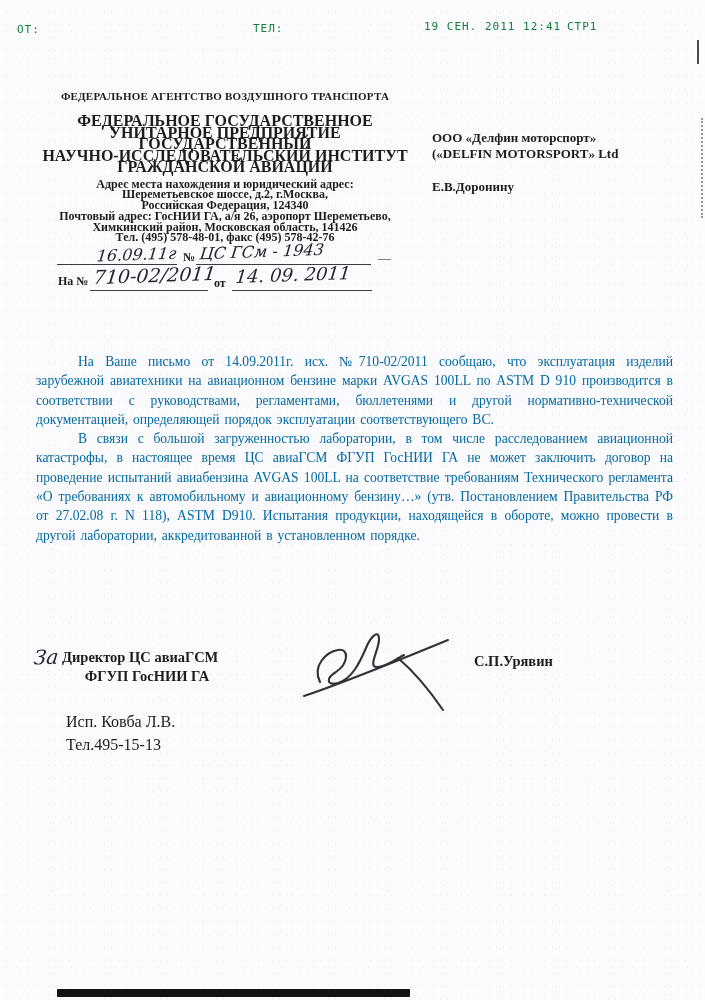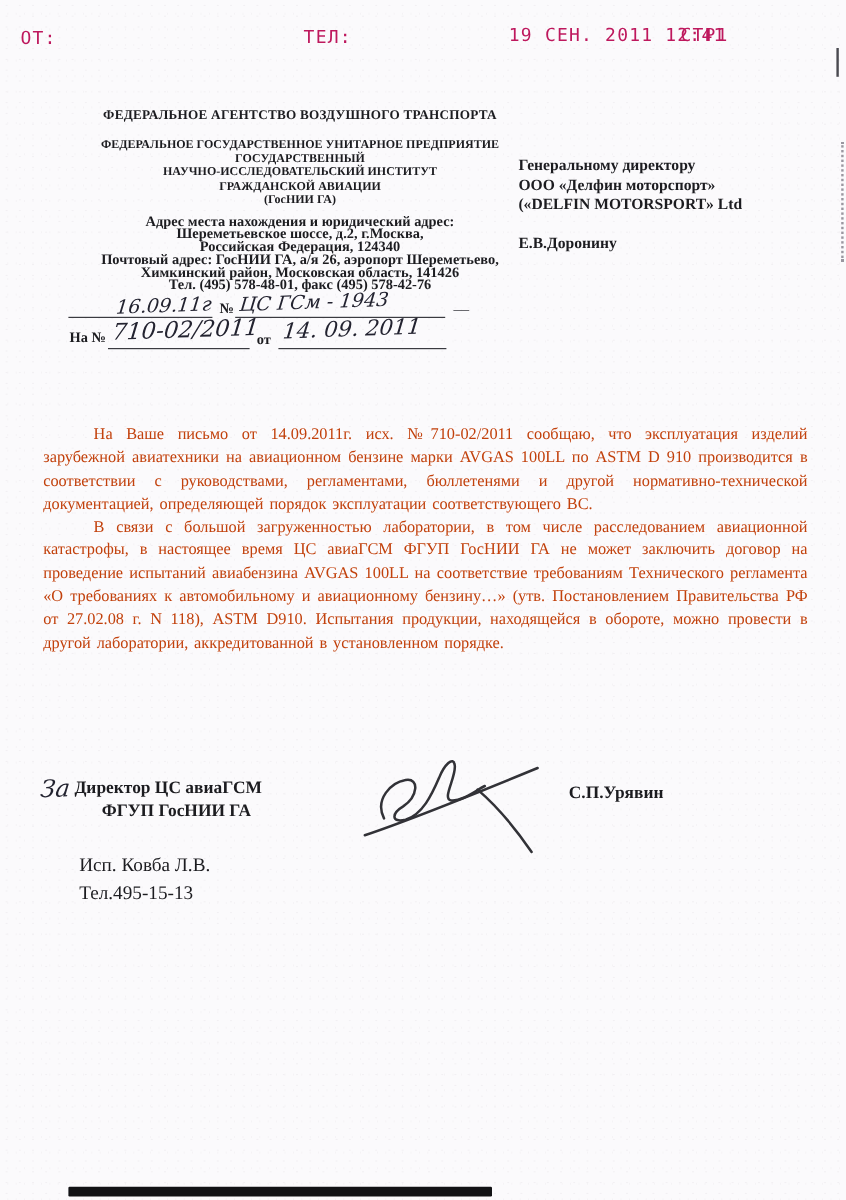--- a/index.html
+++ b/index.html
@@ -5,37 +5,37 @@
   html,body{margin:0;padding:0;}
   body{width:705px;height:1000px;position:relative;background:#fbfafc;overflow:hidden;
        font-family:"Liberation Serif",serif;color:#1c1c20;}
   
   .paper-noise{position:absolute;inset:0;pointer-events:none;
     background-image:radial-gradient(#e9e6ea 0.6px, transparent 0.7px),
                      radial-gradient(#efecef 0.5px, transparent 0.6px);
     background-size:11px 9px, 7px 13px;background-position:0 0,3px 5px;opacity:.55;}
   .abs{position:absolute;}
   
-  .fax{font-family:"DejaVu Sans Mono",monospace;font-size:15px;color:#be185d;letter-spacing:1px;}
+  .fax{font-family:"DejaVu Sans Mono",monospace;font-size:11px;color:#15803d;letter-spacing:1px;}
   
-  .lh{left:59px;top:90px;width:382px;text-align:center;}
+  .lh{left:34px;top:90px;width:382px;text-align:center;}
   .lh-agency{font-weight:bold;font-size:11px;line-height:13px;letter-spacing:.2px;}
-  .lh-org{font-weight:bold;font-size:10px;line-height:11.5px;margin-top:12px;}
+  .lh-org{font-weight:bold;font-size:16px;line-height:11.5px;margin-top:12px;}
   .lh-addr{font-weight:bold;font-size:12px;line-height:10.8px;margin-top:6px;}
   
   .hw{font-family:"DejaVu Serif",serif;font-style:italic;color:#232330;display:inline-block;
       transform:skewX(-8deg) rotate(-2deg);white-space:nowrap;}
   .refline{border-bottom:1.6px solid #3a3a40;height:0;}
   .reflabel{font-weight:bold;font-size:12px;}
   
   .recipient{left:432px;top:130px;width:255px;font-weight:bold;font-size:13px;line-height:16px;}
   .recipient .name{display:block;margin-top:17px;font-family:Liberation Serif, serif;}
   
   .body-text{left:36px;top:352px;width:637px;font-size:13.6px;line-height:19.3px;
-             text-align:justify;color:#c2410c;}
+             text-align:justify;color:#0369a1;}
   .body-text p{margin:0;text-indent:42px;word-spacing:1.5px;}
   
   .sig-title{left:62px;top:648px;width:170px;font-weight:bold;font-size:14.5px;line-height:19px;}
   .sig-title .l2{display:block;text-align:center;font-family:Liberation Serif, serif;}
   .sig-name{left:474px;top:653px;font-weight:bold;font-size:14.5px;}
   .hw-za{left:34px;top:645px;font-size:20px;}
   .executor{left:66px;top:710px;font-size:16px;line-height:23px;}
   
   .edge-tick{left:697px;top:40px;width:2px;height:24px;background:#4a4a50;}
   .edge-dots{left:701px;top:118px;width:0;height:100px;border-left:2px dotted #9a97a0;}
@@ -54,21 +54,20 @@
 <div class="abs edge-tick"></div>
 <div class="abs edge-dots"></div>
 
 <div class="abs lh">
   <div class="lh-agency">ФЕДЕРАЛЬНОЕ АГЕНТСТВО ВОЗДУШНОГО ТРАНСПОРТА</div>
   <div class="lh-org">
     <div>ФЕДЕРАЛЬНОЕ  ГОСУДАРСТВЕННОЕ УНИТАРНОЕ ПРЕДПРИЯТИЕ</div>
     <div>ГОСУДАРСТВЕННЫЙ</div>
     <div>НАУЧНО-ИССЛЕДОВАТЕЛЬСКИЙ ИНСТИТУТ</div>
     <div>ГРАЖДАНСКОЙ АВИАЦИИ</div>
-    <div>(ГосНИИ ГА)</div>
   </div>
   <div class="lh-addr">
     <div>Адрес места нахождения и юридический адрес:</div>
     <div>Шереметьевское шоссе, д.2, г.Москва,</div>
     <div>Российская Федерация, 124340</div>
     <div>Почтовый адрес: ГосНИИ ГА, а/я 26, аэропорт Шереметьево,</div>
     <div>Химкинский район, Московская область, 141426</div>
     <div>Тел. (495) 578-48-01, факс (495) 578-42-76</div>
   </div>
 </div>
@@ -81,21 +80,20 @@
 <span class="abs" style="left:378px;top:250px;font-size:13px;color:#3a3a40;">—</span>
 
 <span class="abs reflabel" style="left:58px;top:274px;">На №</span>
 <span class="abs hw" style="left:94px;top:264px;font-size:19px;">710-02/2011</span>
 <div class="abs refline" style="left:90px;top:290px;width:118px;"></div>
 <span class="abs reflabel" style="left:214px;top:276px;">от</span>
 <span class="abs hw" style="left:236px;top:264px;font-size:18px;">14. 09. 2011</span>
 <div class="abs refline" style="left:232px;top:290px;width:140px;"></div>
 
 <div class="abs recipient">
-  <div>Генеральному  директору</div>
   <div>ООО «Делфин моторспорт»</div>
   <div>(«DELFIN MOTORSPORT» Ltd</div>
   <span class="name">Е.В.Доронину</span>
 </div>
 
 <div class="abs body-text">
   <p>На Ваше письмо от 14.09.2011г. исх. №710-02/2011 сообщаю,  что эксплуатация изделий зарубежной авиатехники на авиационном бензине марки AVGAS 100LL по ASTM D 910  производится в соответствии с руководствами, регламентами, бюллетенями и другой нормативно-технической  документацией, определяющей порядок эксплуатации соответствующего ВС.</p>
   <p>В связи с большой загруженностью лаборатории, в том числе расследованием авиационной катастрофы, в настоящее время ЦС авиаГСМ ФГУП ГосНИИ ГА не может заключить договор на проведение испытаний авиабензина AVGAS 100LL на соответствие требованиям Технического регламента «О требованиях к автомобильному и авиационному бензину…» (утв. Постановлением Правительства РФ от 27.02.08 г. N 118), ASTM D910. Испытания продукции, находящейся в обороте, можно провести в другой лаборатории, аккредитованной в установленном порядке.</p>
 </div>
 

